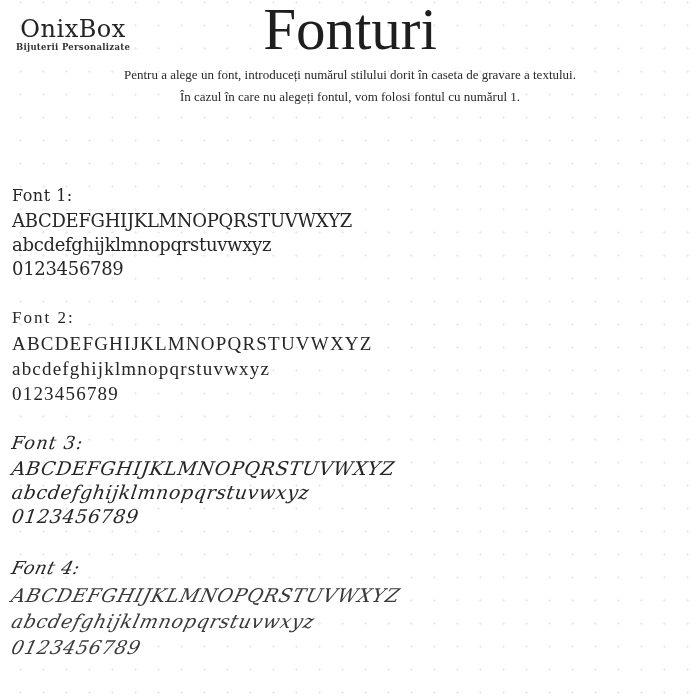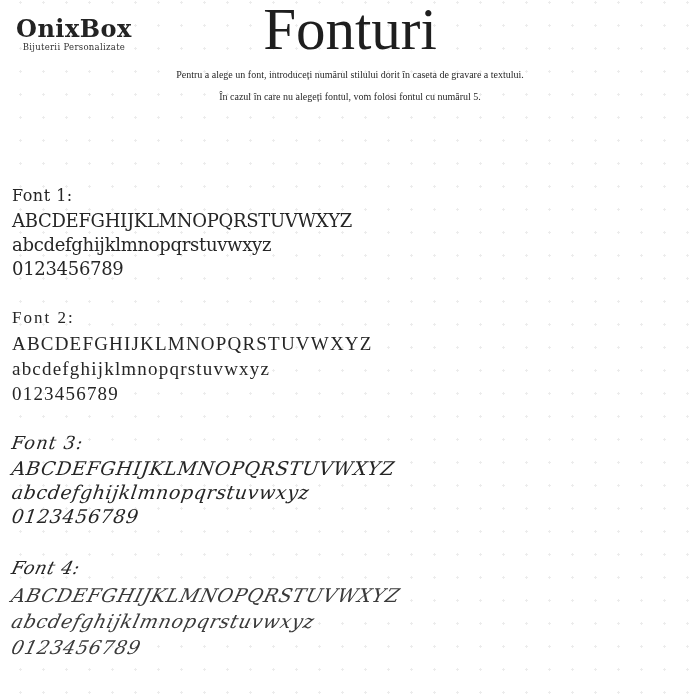--- a/index.html
+++ b/index.html
@@ -22,29 +22,29 @@
   
   .brand {
     position: absolute;
     left: 16px;
     top: 16px;
     text-align: center;
     color: #232323;
   }
   .brand-name {
     font-family: "DejaVu Serif", serif;
-    font-weight: 700;
+    font-weight: 400;
     font-size: 24px;
     line-height: 26px;
     letter-spacing: 0.5px;
     color: #232323;
   }
   .brand-tagline {
     font-family: "DejaVu Serif", serif;
-    font-weight: 400;
+    font-weight: 700;
     font-size: 8.5px;
     line-height: 10px;
     letter-spacing: 0.3px;
     color: #333333;
   }
   
   .title {
     position: absolute;
     top: 2px;
     left: 0;
@@ -56,21 +56,21 @@
     line-height: 54px;
     color: #1e1e1e;
   }
   
   .instructions {
     position: absolute;
     top: 64px;
     left: 0;
     width: 100%;
     text-align: center;
-    font-size: 10px;
+    font-size: 13px;
     line-height: 22px;
     color: #282828;
   }
   
   .sample {
     position: absolute;
     left: 12px;
     width: 100%;
     color: #262626;
   }
@@ -107,21 +107,21 @@
 
   <div class="brand">
     <div class="brand-name">OnixBox</div>
     <div class="brand-tagline">Bijuterii Personalizate</div>
   </div>
 
   <h1 class="title">Fonturi</h1>
 
   <div class="instructions">
     <div>Pentru a alege un font, introduceți numărul stilului dorit în caseta de gravare a textului.</div>
-    <div>În cazul în care nu alegeți fontul, vom folosi fontul cu numărul 5.</div>
+    <div>În cazul în care nu alegeți fontul, vom folosi fontul cu numărul 1.</div>
   </div>
 
   <section class="sample f1 s1">
     <div class="label">Font 1:</div>
     <div class="row">ABCDEFGHIJKLMNOPQRSTUVWXYZ</div>
     <div class="row">abcdefghijklmnopqrstuvwxyz</div>
     <div class="row">0123456789</div>
   </section>
 
   <section class="sample f2 s2">

